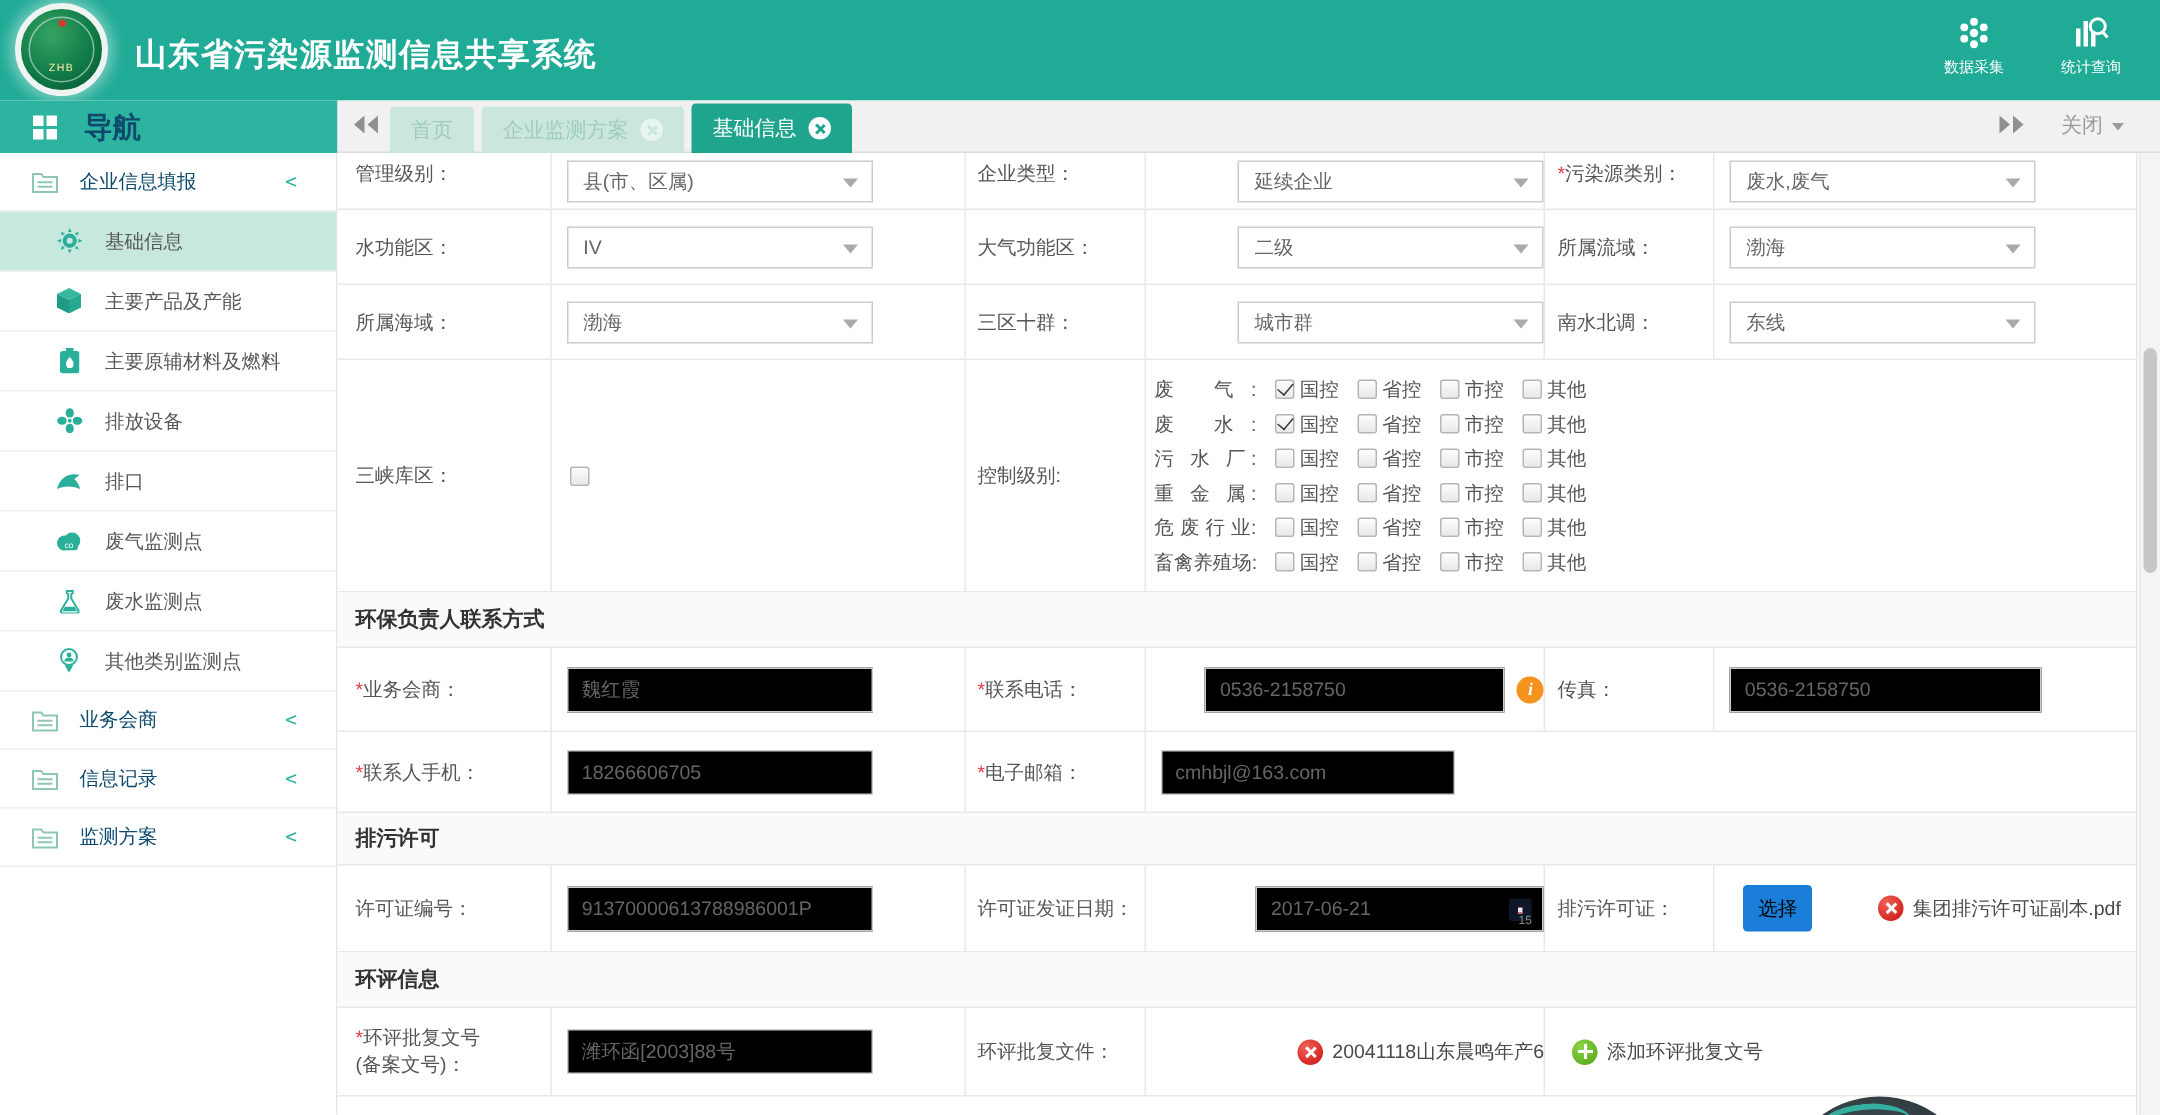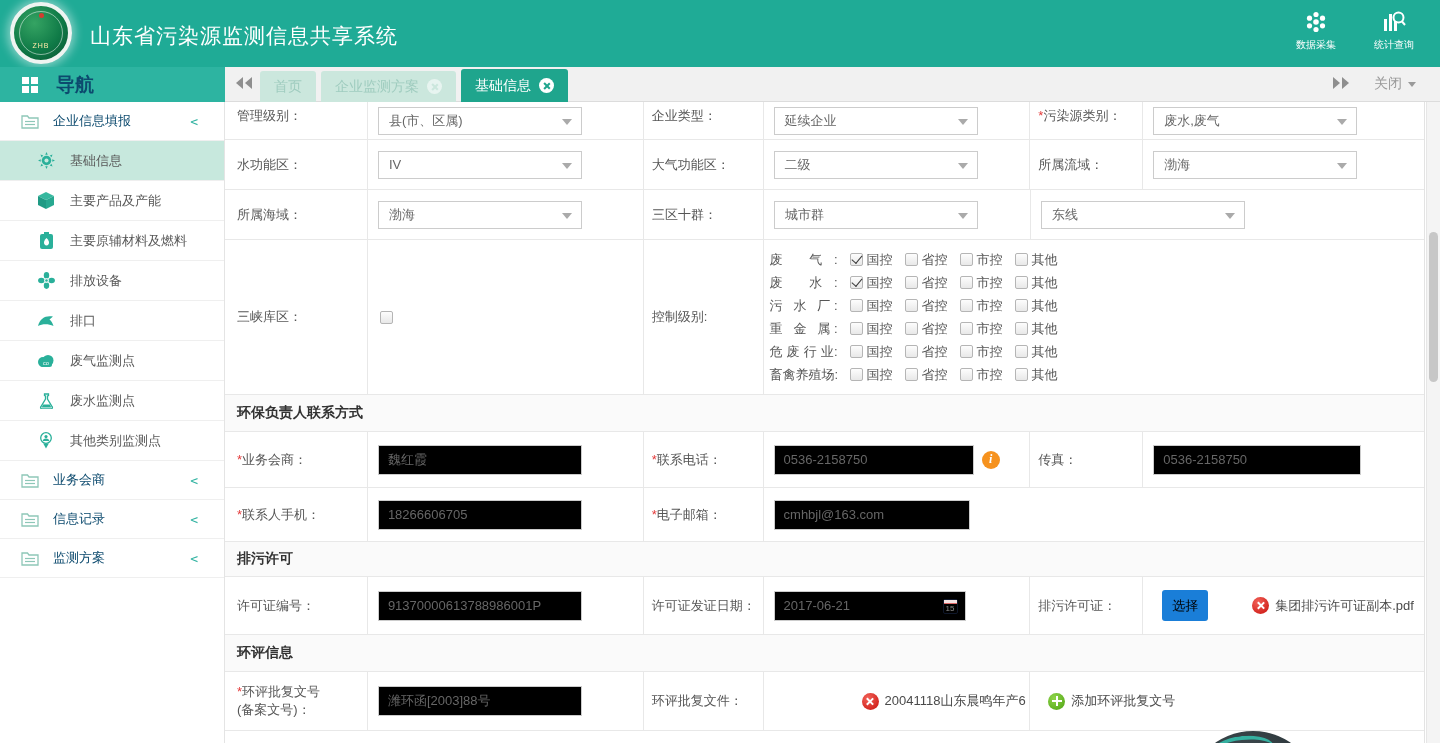--- a/index.html
+++ b/index.html
@@ -3,21 +3,21 @@
 <meta charset="utf-8">
 <style>
 * { margin:0; padding:0; box-sizing:border-box; }
 html,body { width:1440px; height:743px; overflow:hidden; font-family:"Liberation Sans","DejaVu Sans",sans-serif; background:#fff; }
 
 .topbar { position:absolute; left:0; top:0; width:1440px; height:67px; background:#1fab96; }
 .logo { position:absolute; left:10px; top:2px; width:62px; height:62px; border-radius:50%; background:radial-gradient(circle at 38% 32%, #35a463, #0f7a47 55%, #085230); border:4px solid #eef4f1; box-shadow:0 0 10px 3px rgba(255,255,255,.45); }
 .logo-inner { position:absolute; left:5px; top:5px; width:44px; height:44px; border-radius:50%; border:1px solid rgba(255,255,255,.5); }
 .logo-dot { position:absolute; left:25px; top:7px; width:5px; height:5px; border-radius:50%; background:#d23c2f; }
 .logo-zhb { position:absolute; left:0; top:36px; width:54px; text-align:center; font-size:7px; color:#ffe9a8; letter-spacing:1px; }
-.app-title { position:absolute; left:90px; top:22px; color:#fff; font-size:21px; font-weight:normal; letter-spacing:1px; }
+.app-title { position:absolute; left:90px; top:22px; color:#fff; font-size:21px; font-weight:bold; letter-spacing:1px; }
 .hdr-actions { position:absolute; right:10px; top:8px; display:flex; gap:6px; }
 .hdr-act { width:72px; text-align:center; color:#fff; cursor:pointer; }
 .hdr-act .ic { height:28px; display:flex; align-items:center; justify-content:center; }
 .hdr-act .lb { font-size:10px; margin-top:2px; }
 
 .side-nav-band { position:absolute; left:0; top:67px; width:225px; height:35px; background:#2db4a1; display:flex; align-items:center; }
 .grid-ic { display:inline-block; width:16px; height:16px; margin-left:22px; background:
   linear-gradient(#fff,#fff) 0 0/7px 7px no-repeat,
   linear-gradient(#fff,#fff) 9px 0/7px 7px no-repeat,
   linear-gradient(#fff,#fff) 0 9px/7px 7px no-repeat,
@@ -47,21 +47,21 @@
 .tab .closec::before { transform:rotate(45deg); }
 .tab .closec::after { transform:rotate(-45deg); }
 .tab.active .closec::before, .tab.active .closec::after { background:#1fa58d; }
 .close-menu { position:absolute; right:24px; top:8px; color:#9a9a9a; font-size:14px; cursor:pointer; display:flex; align-items:center; gap:6px; }
 .caret-down { width:0; height:0; border-left:4px solid transparent; border-right:4px solid transparent; border-top:5px solid #9a9a9a; }
 
 .form { position:absolute; left:225px; top:102px; width:1200px; height:641px; background:#fff; border-right:1px solid #e3e3e3; font-size:13px; color:#565656; }
 .frow { display:flex; border-bottom:1px solid #e8e8e8; align-items:center; }
 .fcell { height:100%; display:flex; align-items:center; position:relative; }
 .fcell.brd { border-right:1px solid #e8e8e8; }
-.cA{width:143px;} .cB{width:276px;} .cC{width:120px;} .cD{width:267px;} .cE{width:113px;} .cF{width:281px;}
+.cA{width:143px;} .cB{width:276px;} .cC{width:120px;} .cD{width:267px;justify-content:flex-end;} .cE{width:113px;} .cF{width:281px;}
 .cDEF{width:661px;} .cEF{width:394px;}
 .flabel { padding-left:12px; }
 .cC .flabel, .cE .flabel { padding-left:8px; }
 .req { color:#e43b3b; }
 .r1 .fcell { align-items:flex-start; }
 .r1 .flabel { padding-top:5px; }
 .r1 .sel { margin-top:5px; }
 .sel { margin-left:10px; width:204px; height:28px; border:1px solid #ccc; background:#fff; display:flex; align-items:center; padding:0 26px 0 10px; position:relative; color:#666; cursor:pointer; }
 .sel .car { position:absolute; right:9px; top:11px; width:0; height:0; border-left:5px solid transparent; border-right:5px solid transparent; border-top:6px solid #aaa; }
 .tin { margin-left:10px; width:204px; height:30px; border:1px solid #ccc; padding:0 9px; font-size:13px; color:#666; font-family:inherit; background:#000000; }
@@ -77,21 +77,21 @@
 
 .info-ic { width:18px; height:18px; border-radius:50%; background:#f6921e; color:#fff; font-size:12px; font-weight:bold; font-style:italic; display:flex; align-items:center; justify-content:center; margin-left:8px; font-family:"Liberation Serif",serif; flex:none; }
 .del-ic { width:17px; height:17px; border-radius:50%; background:radial-gradient(circle at 35% 30%, #f26158, #c8100b); position:relative; flex:none; }
 .del-ic::before, .del-ic::after { content:""; position:absolute; left:7.6px; top:4.2px; width:1.9px; height:9px; background:#fff; }
 .del-ic::before { transform:rotate(45deg); } .del-ic::after { transform:rotate(-45deg); }
 .add-ic { width:17px; height:17px; border-radius:50%; background:radial-gradient(circle at 35% 30%, #8ed44a, #4ea312); position:relative; flex:none; }
 .add-ic::before { content:""; position:absolute; left:3.5px; top:7.5px; width:10px; height:2px; background:#fff; }
 .add-ic::after { content:""; position:absolute; left:7.5px; top:3.5px; width:2px; height:10px; background:#fff; }
 .btn-blue { margin-left:19px; width:46px; height:31px; background:#1a7ed8; color:#000000; font-size:13px; border:none; border-radius:3px; cursor:pointer; }
 .file-line { display:flex; align-items:center; gap:6px; margin-left:44px; color:#4a4a4a; }
-.cal-ic { position:absolute; right:8px; top:8px; width:15px; height:15px; border:1px solid #0f172a; background:#000000; border-radius:2px;margin-left:27px; }
+.cal-ic { position:absolute; right:8px; top:8px; width:15px; height:15px; border:6px solid #0f172a; background:#000000; border-radius:2px;margin-left:27px; }
 .cal-ic .cth { display:block; height:4px; background:#f4e3e3; border-bottom:1px solid #d66; }
 .cal-ic .ctd { display:block; font-size:8px; color:#888; text-align:center; line-height:9px; }
 .datein { position:relative; }
 
 .vscroll { position:absolute; right:0; top:102px; width:14px; height:641px; background:#f4f4f4; border-left:1px solid #e6e6e6; }
 .vthumb { position:absolute; left:2px; top:130px; width:9px; height:150px; border-radius:5px; background:#c7c7c7; }
 
 .float-ball { position:absolute; left:1187px; top:731px; width:132px; height:132px; border-radius:50%; background:radial-gradient(circle at 42% 38%, #4a585e, #262f33 75%); }
 .float-ball .arc { position:absolute; left:24px; top:5px; width:64px; height:30px; border-radius:50%; border-top:4px solid #35b0a0; transform:rotate(-6deg); }
 </style>
@@ -388,20 +388,23 @@
       </div>
     <div class="fcell cC brd">
         <span class="flabel"><span class="req"></span><span>三区十群：</span></span>
       </div>
     <div class="fcell cD brd">
         <div class="sel">
           <span>城市群</span>
           <span class="car"></span>
         </div>
       </div>
+    <div class="fcell cE brd">
+        <span class="flabel"><span class="req"></span><span>南水北调：</span></span>
+      </div>
     <div class="fcell cF">
         <div class="sel">
           <span>东线</span>
           <span class="car"></span>
         </div>
       </div>
   </div>
 
   <div class="frow" style="height:155px;">
     <div class="fcell cA brd">

